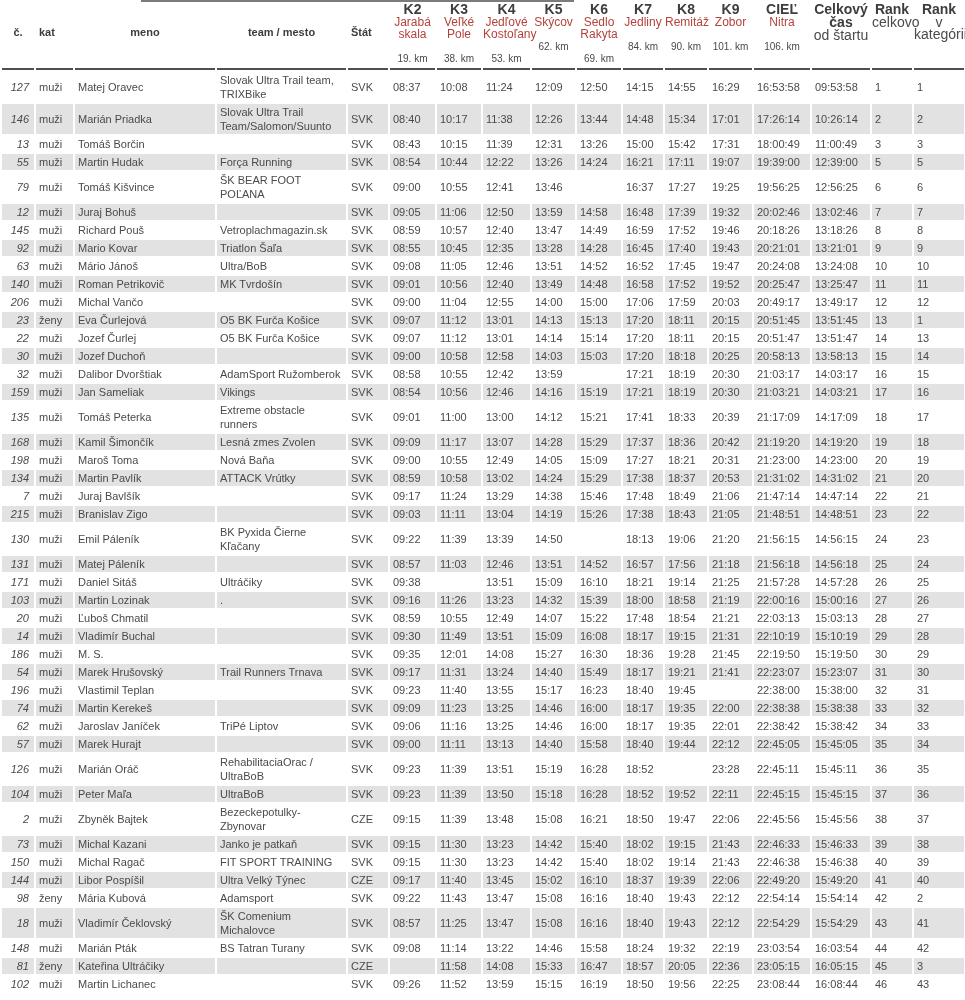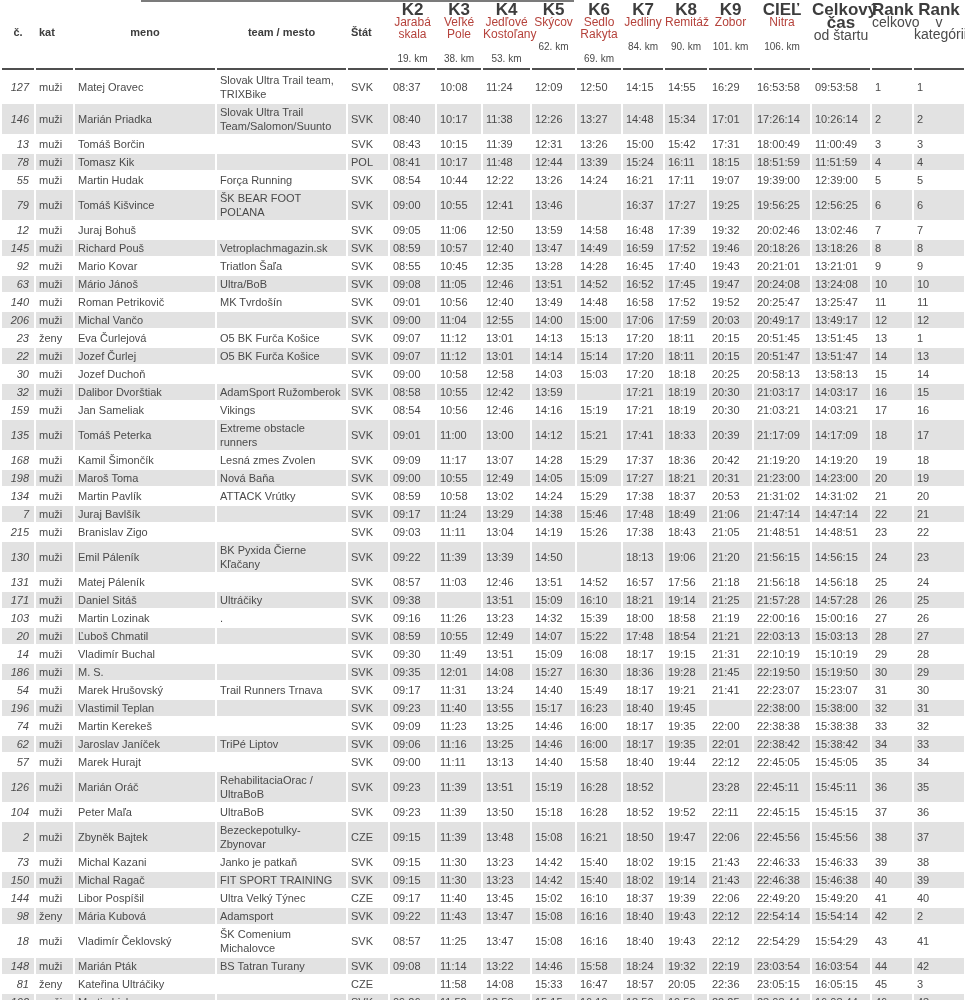--- a/index.html
+++ b/index.html
@@ -9,21 +9,21 @@
         font-size:11px;color:#4a4a4a;}
   col.c0{width:32px}col.c1{width:37px}col.c2{width:140px}col.c3{width:129px}
   col.c4{width:40px}col.c5{width:45px}col.c6{width:44px}col.c7{width:47px}
   col.c8{width:43px}col.c9{width:44px}col.c10{width:40px}col.c11{width:42px}
   col.c12{width:43px}col.c13{width:56px}col.c14{width:58px}col.c15{width:40px}
   col.c16{width:50px}
   thead th{font-weight:bold;color:#3d3d3d;vertical-align:top;text-align:center;
            padding:1px 0 3px 0;border-bottom:2px solid #4f4f4f;}
   thead th.mid{vertical-align:middle;padding-bottom:8px;}
   thead th.al{text-align:left;padding-left:3px;}
-  .code{font-weight:bold;font-size:17px;line-height:13px;color:#3d3d3d;}
+  .code{font-weight:bold;font-size:14px;line-height:13px;color:#3d3d3d;}
   .cp-name{font-weight:normal;font-size:12px;line-height:12px;color:#b5423b;}
   .km{font-weight:normal;font-size:10px;line-height:12px;color:#4a4a4a;margin-top:13px;}
   .sub{font-weight:normal;font-size:14px;line-height:12px;color:#4a4a4a;}
   tbody td{line-height:14px;padding:1px 1px 1px 3px;vertical-align:middle;
            overflow:hidden;}
   tbody tr:nth-child(even) td{background:#e2e2e2;}
   tbody td.c0{text-align:right;padding-right:5px;font-style:italic;}
 </style>
 </head>
 <body>
@@ -139,21 +139,21 @@
       <tr>
         <td class="c0">146</td>
         <td class="c1">muži</td>
         <td class="c2">Marián Priadka</td>
         <td class="c3">Slovak Ultra Trail Team/Salomon/Suunto</td>
         <td class="c4">SVK</td>
         <td class="c5">08:40</td>
         <td class="c6">10:17</td>
         <td class="c7">11:38</td>
         <td class="c8">12:26</td>
-        <td class="c9">13:27</td>
+        <td class="c9">13:44</td>
         <td class="c10">14:48</td>
         <td class="c11">15:34</td>
         <td class="c12">17:01</td>
         <td class="c13">17:26:14</td>
         <td class="c14">10:26:14</td>
         <td class="c15">2</td>
         <td class="c16">2</td>
       </tr>
       <tr>
         <td class="c0">13</td>
@@ -166,39 +166,20 @@
         <td class="c7">11:39</td>
         <td class="c8">12:31</td>
         <td class="c9">13:26</td>
         <td class="c10">15:00</td>
         <td class="c11">15:42</td>
         <td class="c12">17:31</td>
         <td class="c13">18:00:49</td>
         <td class="c14">11:00:49</td>
         <td class="c15">3</td>
         <td class="c16">3</td>
-      </tr>
-      <tr>
-        <td class="c0">78</td>
-        <td class="c1">muži</td>
-        <td class="c2">Tomasz Kik</td>
-        <td class="c3"></td>
-        <td class="c4">POL</td>
-        <td class="c5">08:41</td>
-        <td class="c6">10:17</td>
-        <td class="c7">11:48</td>
-        <td class="c8">12:44</td>
-        <td class="c9">13:39</td>
-        <td class="c10">15:24</td>
-        <td class="c11">16:11</td>
-        <td class="c12">18:15</td>
-        <td class="c13">18:51:59</td>
-        <td class="c14">11:51:59</td>
-        <td class="c15">4</td>
-        <td class="c16">4</td>
       </tr>
       <tr>
         <td class="c0">55</td>
         <td class="c1">muži</td>
         <td class="c2">Martin Hudak</td>
         <td class="c3">Força Running</td>
         <td class="c4">SVK</td>
         <td class="c5">08:54</td>
         <td class="c6">10:44</td>
         <td class="c7">12:22</td>

